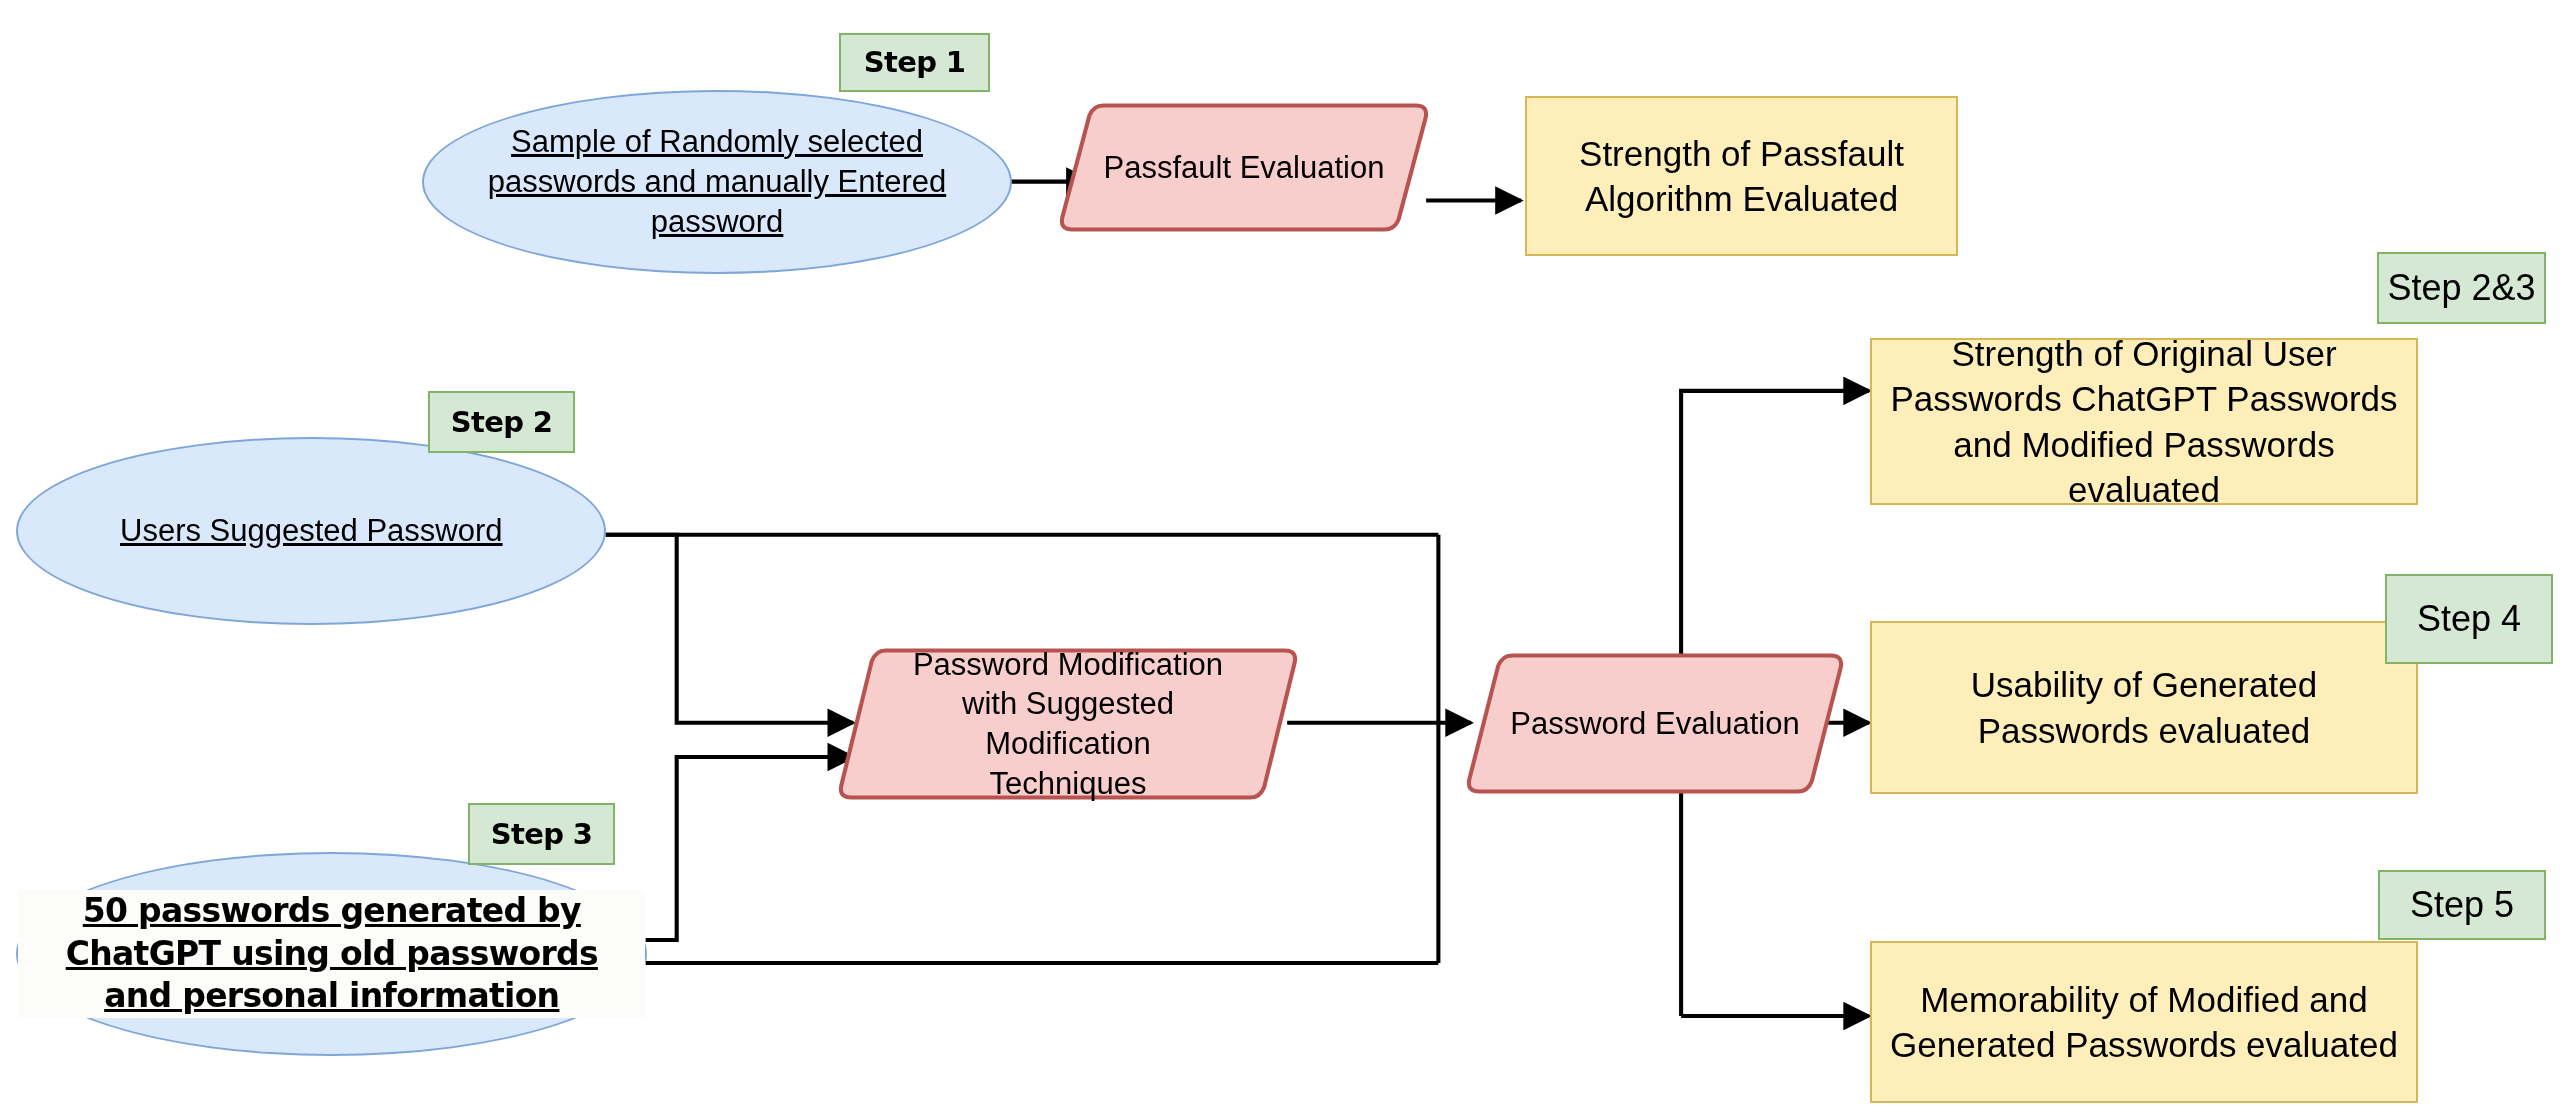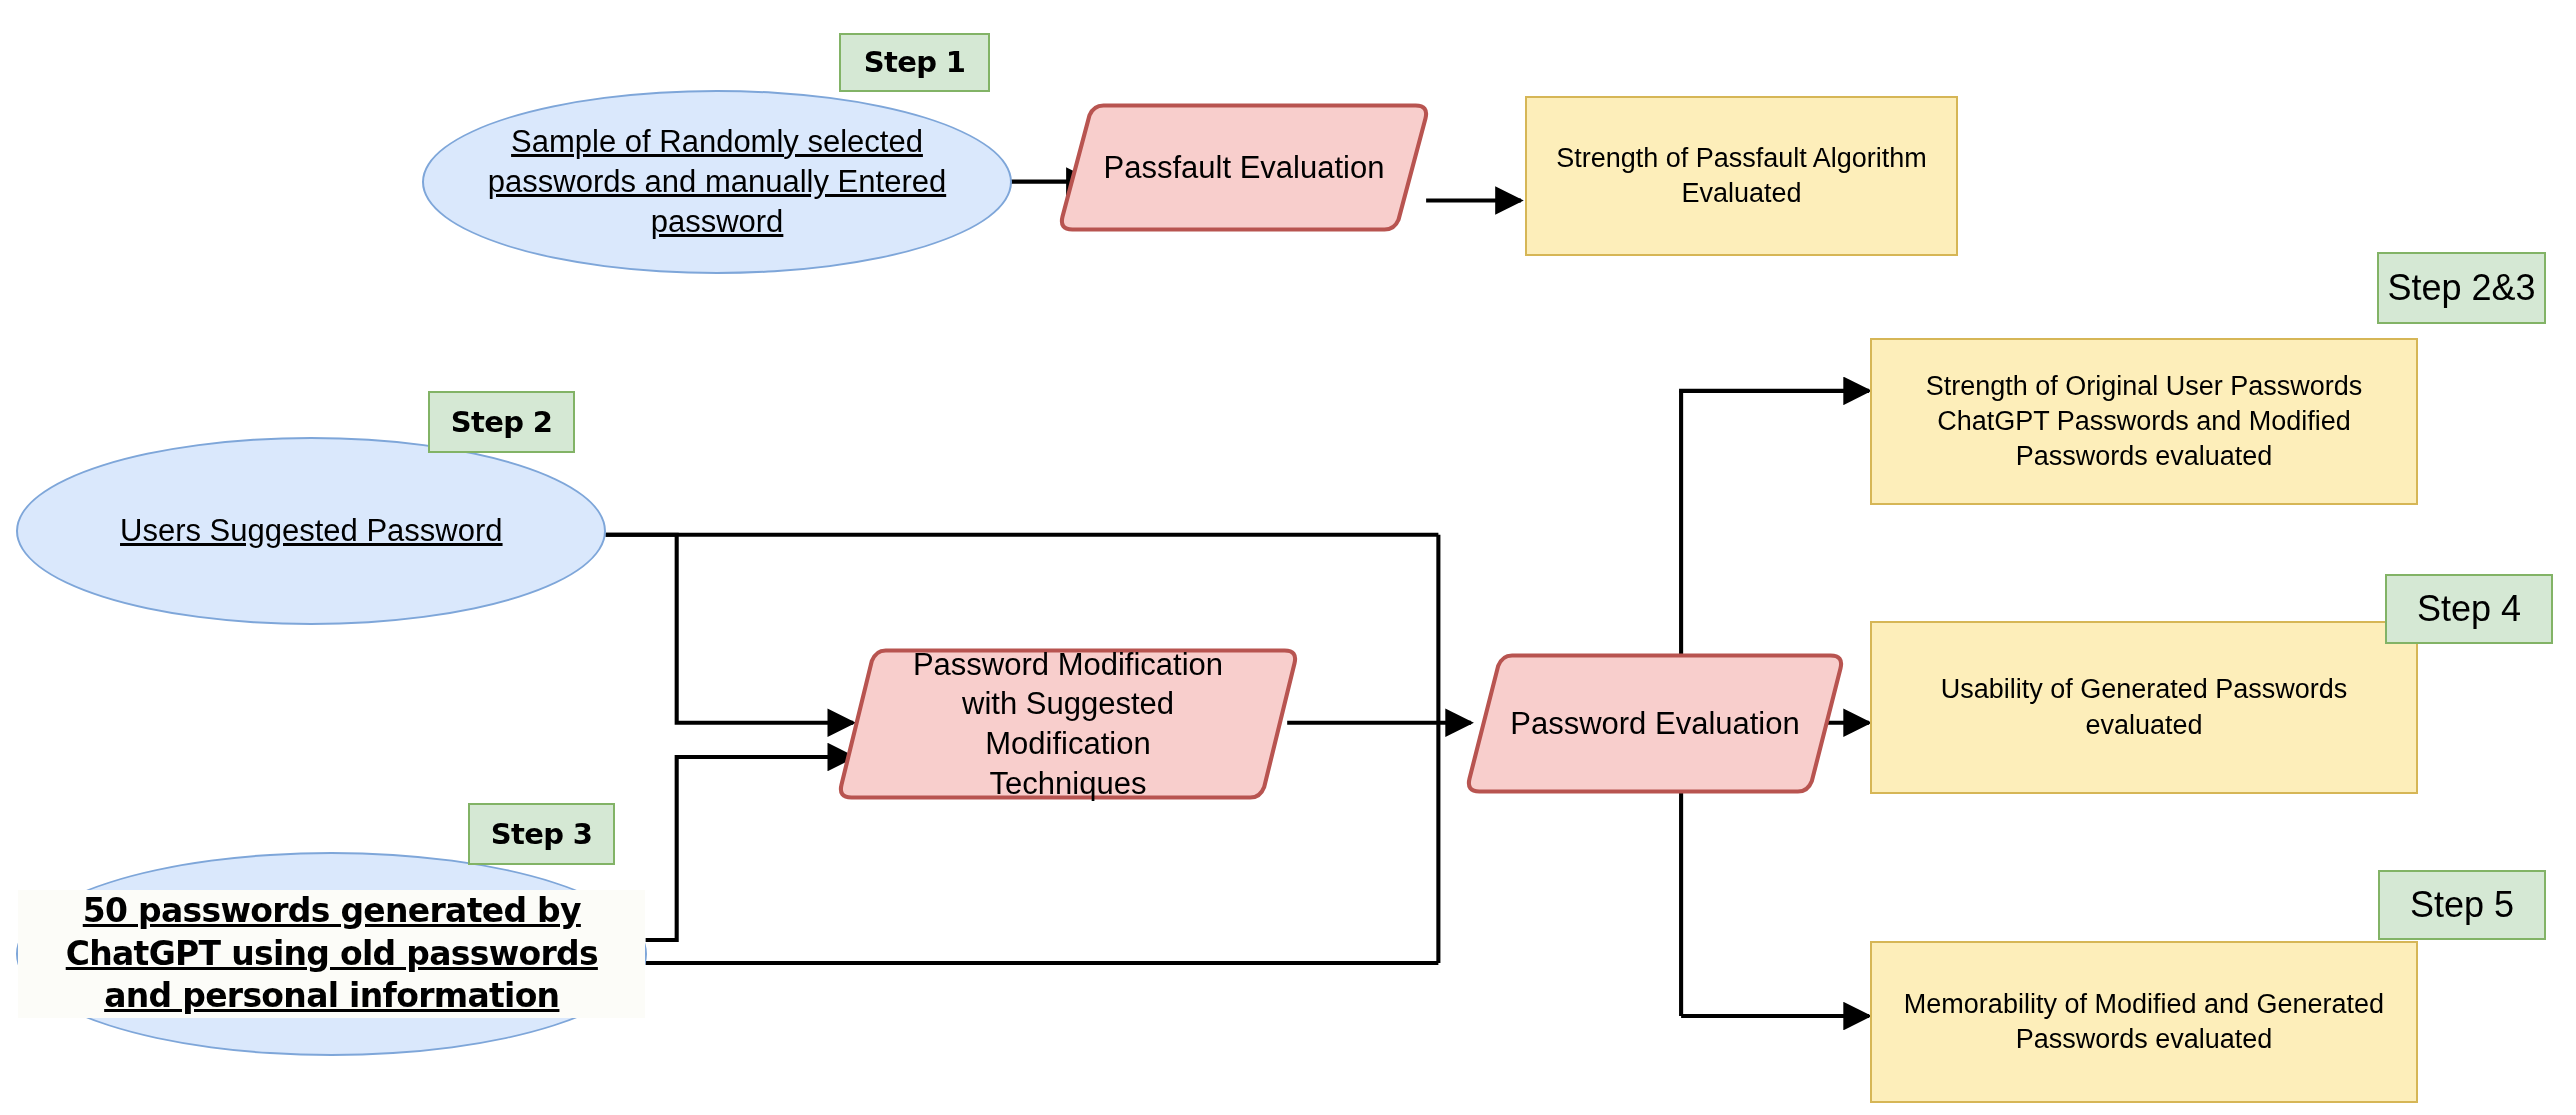--- a/index.html
+++ b/index.html
@@ -23,21 +23,21 @@
   
   .para{position:absolute;}
   .para .shape{position:absolute;left:0;top:0;width:100%;height:100%;}
   .para .label{position:absolute;left:0;top:0;width:100%;height:100%;
     display:flex;align-items:center;justify-content:center;text-align:center;
     font-size:31px;line-height:1.28;color:#000;}
 
   
   .ybox{
     background:#fdeeba;border:2.5px solid #d6b656;
-    font-size:27px;line-height:1.30;
+    font-size:35px;line-height:1.30;
   }
   .ybox .txt{padding:0 16.3px;}
 
   
   .step{
     background:#d5e8d4;border:2.5px solid #82b366;
     font-size:36px;line-height:1;
   }
   .step.hand{font-size:29px;text-align:center;}
 </style>
@@ -148,21 +148,21 @@
   </div>
 
   <div class="node step hand" style="left:468px;top:803px;width:147px;height:62px;">
     <span>Step 3</span>
   </div>
 
   <div class="node step" style="left:2377px;top:252px;width:169px;height:72px;">
     <span>Step 2&amp;3</span>
   </div>
 
-  <div class="node step" style="left:2385px;top:574px;width:168px;height:70px;">
+  <div class="node step" style="left:2385px;top:574px;width:168px;height:90px;">
     <span>Step 4</span>
   </div>
 
   <div class="node step" style="left:2378px;top:870px;width:168px;height:70px;">
     <span>Step 5</span>
   </div>
 
 </div>
 
 

